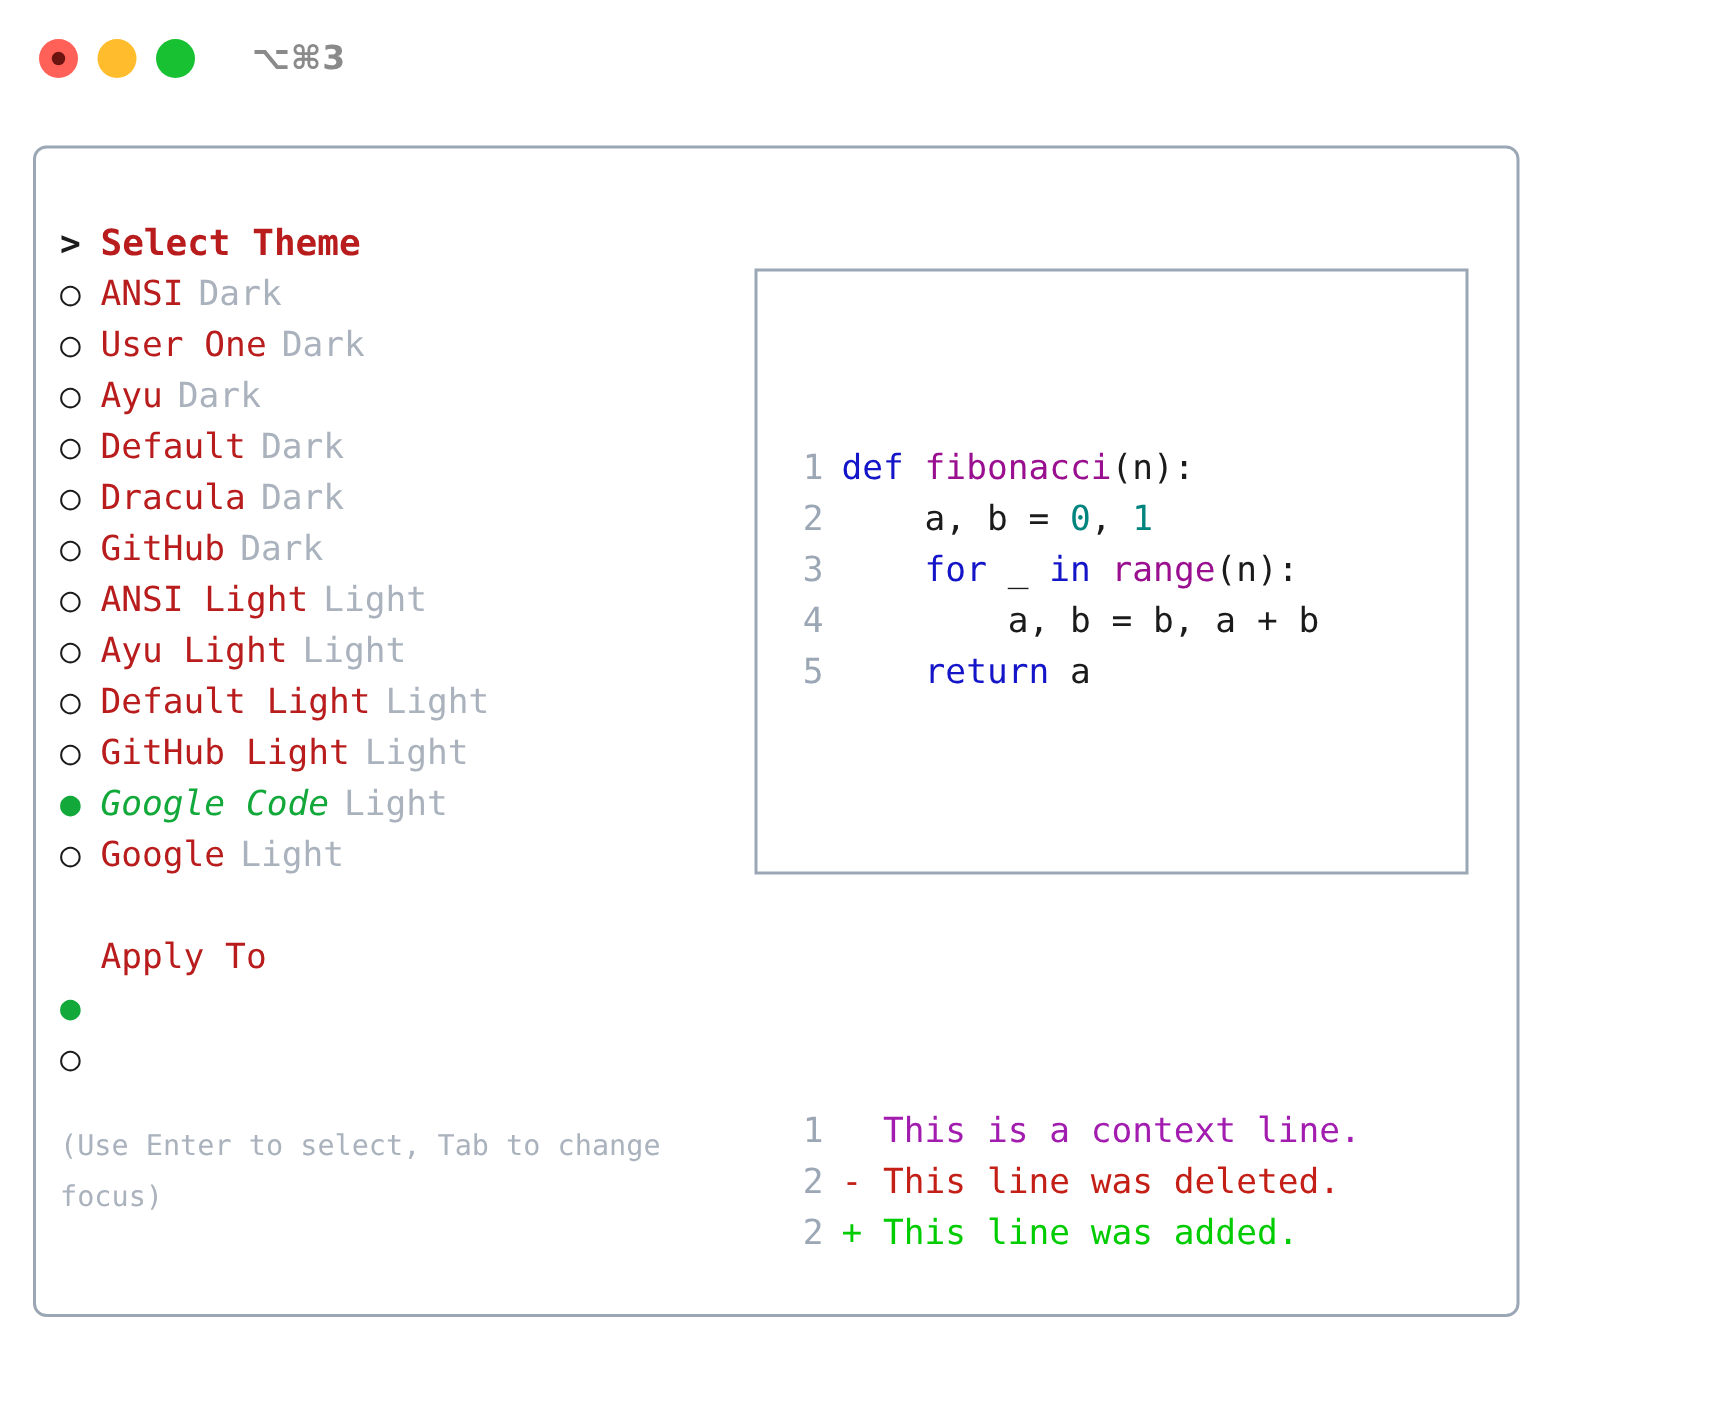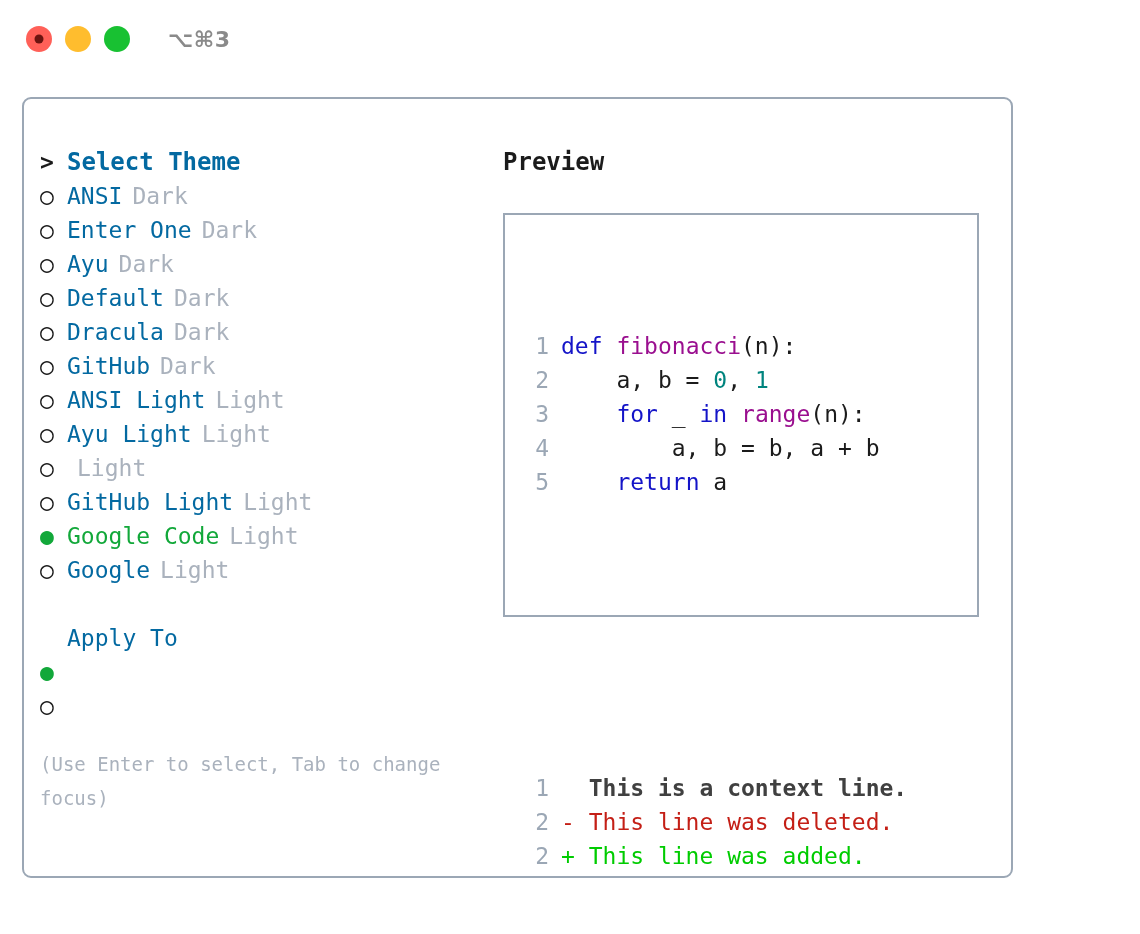--- a/index.html
+++ b/index.html
@@ -104,22 +104,22 @@
 
   .marker {
     width: 27px;
     flex: 0 0 27px;
     font-size: 23px;
     color: #1b1b1b;
   }
   .marker.dot-filled { color: #12a83a; }
   .marker.blank { color: transparent; }
 
-  .row-label { color: #0369a1; }
-  .row-label.sel { color: #12a83a; }
+  .row-label { color: #b91c1c; }
+  .row-label.sel { color: #12a83a; font-style: italic; }
   .row-suffix { color: #aab2bd; margin-left: 10px; }
 
   .header-row {
     font-weight: 700;
     font-size: 24px;
   }
   .header-row .marker { font-weight: 700; }
 
   .spacer-sm { height: 34px; }
 
@@ -170,21 +170,21 @@
     text-align: right;
     color: #9ba7b5;
     padding-right: 12px;
   }
   .blank-line { height: 34px; }
 
   .tok-kw   { color: #1414c8; }
   .tok-fn   { color: #9a0f8f; }
   .tok-num  { color: #00847e; }
   .tok-txt  { color: #1b1b1b; }
-  .tok-ctx  { color: #404040; font-weight: bold; }
+  .tok-ctx  { color: #a21caf; }
   .tok-del  { color: #c41f16; text-align: center; }
   .tok-add  { color: #00cc00; }
 </style>
 </head>
 <body>
 
 <div class="window">
 
   <div class="titlebar">
     <div class="lights">
@@ -200,28 +200,28 @@
 
       <div class="left-col">
 
         <div class="row header-row">
           <span class="marker">&gt;</span>
           <span class="row-label">Select Theme</span>
         </div>
 
         <div id="theme-list">
             <div class="row"><span class="marker">○</span><span class="row-label">ANSI</span><span class="row-suffix">Dark</span></div>
-            <div class="row"><span class="marker">○</span><span class="row-label">Enter One</span><span class="row-suffix">Dark</span></div>
+            <div class="row"><span class="marker">○</span><span class="row-label">User One</span><span class="row-suffix">Dark</span></div>
             <div class="row"><span class="marker">○</span><span class="row-label">Ayu</span><span class="row-suffix">Dark</span></div>
             <div class="row"><span class="marker">○</span><span class="row-label">Default</span><span class="row-suffix">Dark</span></div>
             <div class="row"><span class="marker">○</span><span class="row-label">Dracula</span><span class="row-suffix">Dark</span></div>
             <div class="row"><span class="marker">○</span><span class="row-label">GitHub</span><span class="row-suffix">Dark</span></div>
             <div class="row"><span class="marker">○</span><span class="row-label">ANSI Light</span><span class="row-suffix">Light</span></div>
             <div class="row"><span class="marker">○</span><span class="row-label">Ayu Light</span><span class="row-suffix">Light</span></div>
-            <div class="row"><span class="marker">○</span><span class="row-suffix">Light</span></div>
+            <div class="row"><span class="marker">○</span><span class="row-label">Default Light</span><span class="row-suffix">Light</span></div>
             <div class="row"><span class="marker">○</span><span class="row-label">GitHub Light</span><span class="row-suffix">Light</span></div>
             <div class="row"><span class="marker dot-filled">●</span><span class="row-label sel">Google Code</span><span class="row-suffix">Light</span></div>
             <div class="row"><span class="marker">○</span><span class="row-label">Google</span><span class="row-suffix">Light</span></div>
           </div>
 
         <div class="spacer-sm"></div>
 
         <div class="row">
           <span class="marker blank"> </span>
           <span class="row-label">Apply To</span>
@@ -229,21 +229,20 @@
 
         <div id="apply-to-list">
             <div class="row"><span class="marker dot-filled">●</span></div>
             <div class="row"><span class="marker">○</span></div>
           </div>
 
         <div class="hint">(Use Enter to select, Tab to change focus)</div>
       </div>
 
       <div class="right-col">
-        <div class="preview-title">Preview</div>
 
         <div class="preview-box">
           <div class="code">
             <div id="code-block"><div class="code-line"><span class="ln">1</span><span><span class="tok-kw">def </span><span class="tok-fn">fibonacci</span><span class="tok-txt">(n):</span></span></div><div class="code-line"><span class="ln">2</span><span><span class="tok-txt">    a, b = </span><span class="tok-num">0</span><span class="tok-txt">, </span><span class="tok-num">1</span></span></div><div class="code-line"><span class="ln">3</span><span><span class="tok-txt">    </span><span class="tok-kw">for</span><span class="tok-txt"> _ </span><span class="tok-kw">in</span><span class="tok-txt"> </span><span class="tok-fn">range</span><span class="tok-txt">(n):</span></span></div><div class="code-line"><span class="ln">4</span><span><span class="tok-txt">        a, b = b, a + b</span></span></div><div class="code-line"><span class="ln">5</span><span><span class="tok-txt">    </span><span class="tok-kw">return</span><span class="tok-txt"> a</span></span></div></div>
             <div class="blank-line"></div>
             <div class="blank-line"></div>
             <div id="diff-block"><div class="code-line"><span class="ln">1</span><span><span class="tok-ctx">  This is a context line.</span></span></div><div class="code-line"><span class="ln">2</span><span><span class="tok-del">- This line was deleted.</span></span></div><div class="code-line"><span class="ln">2</span><span><span class="tok-add">+ This line was added.</span></span></div></div>
           </div>
         </div>
       </div>

